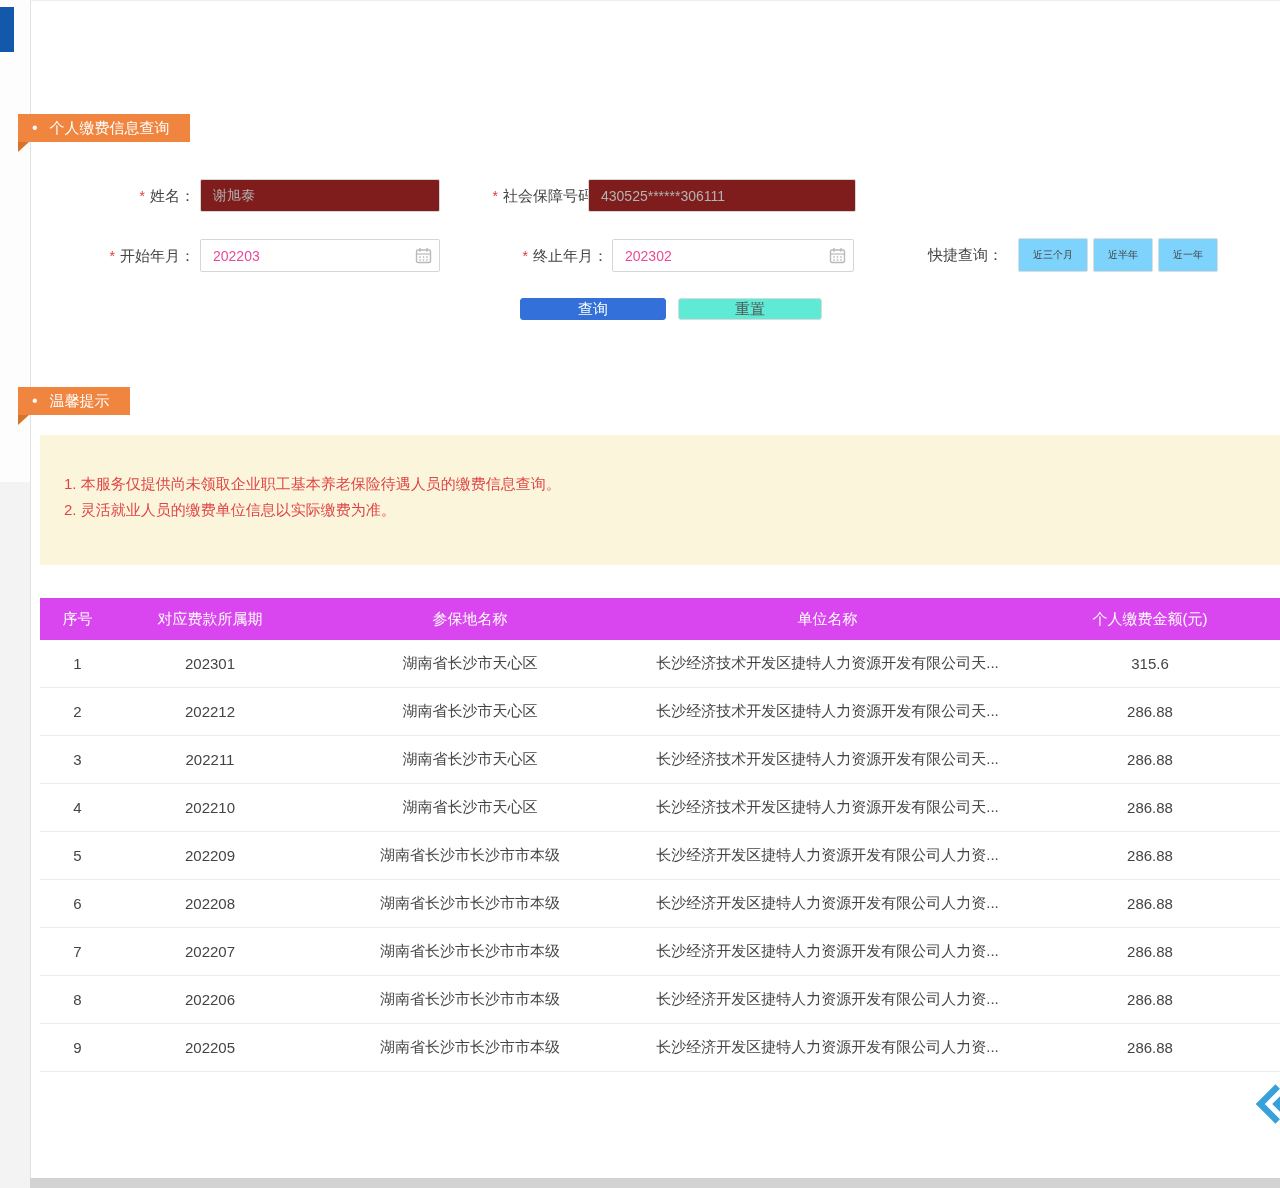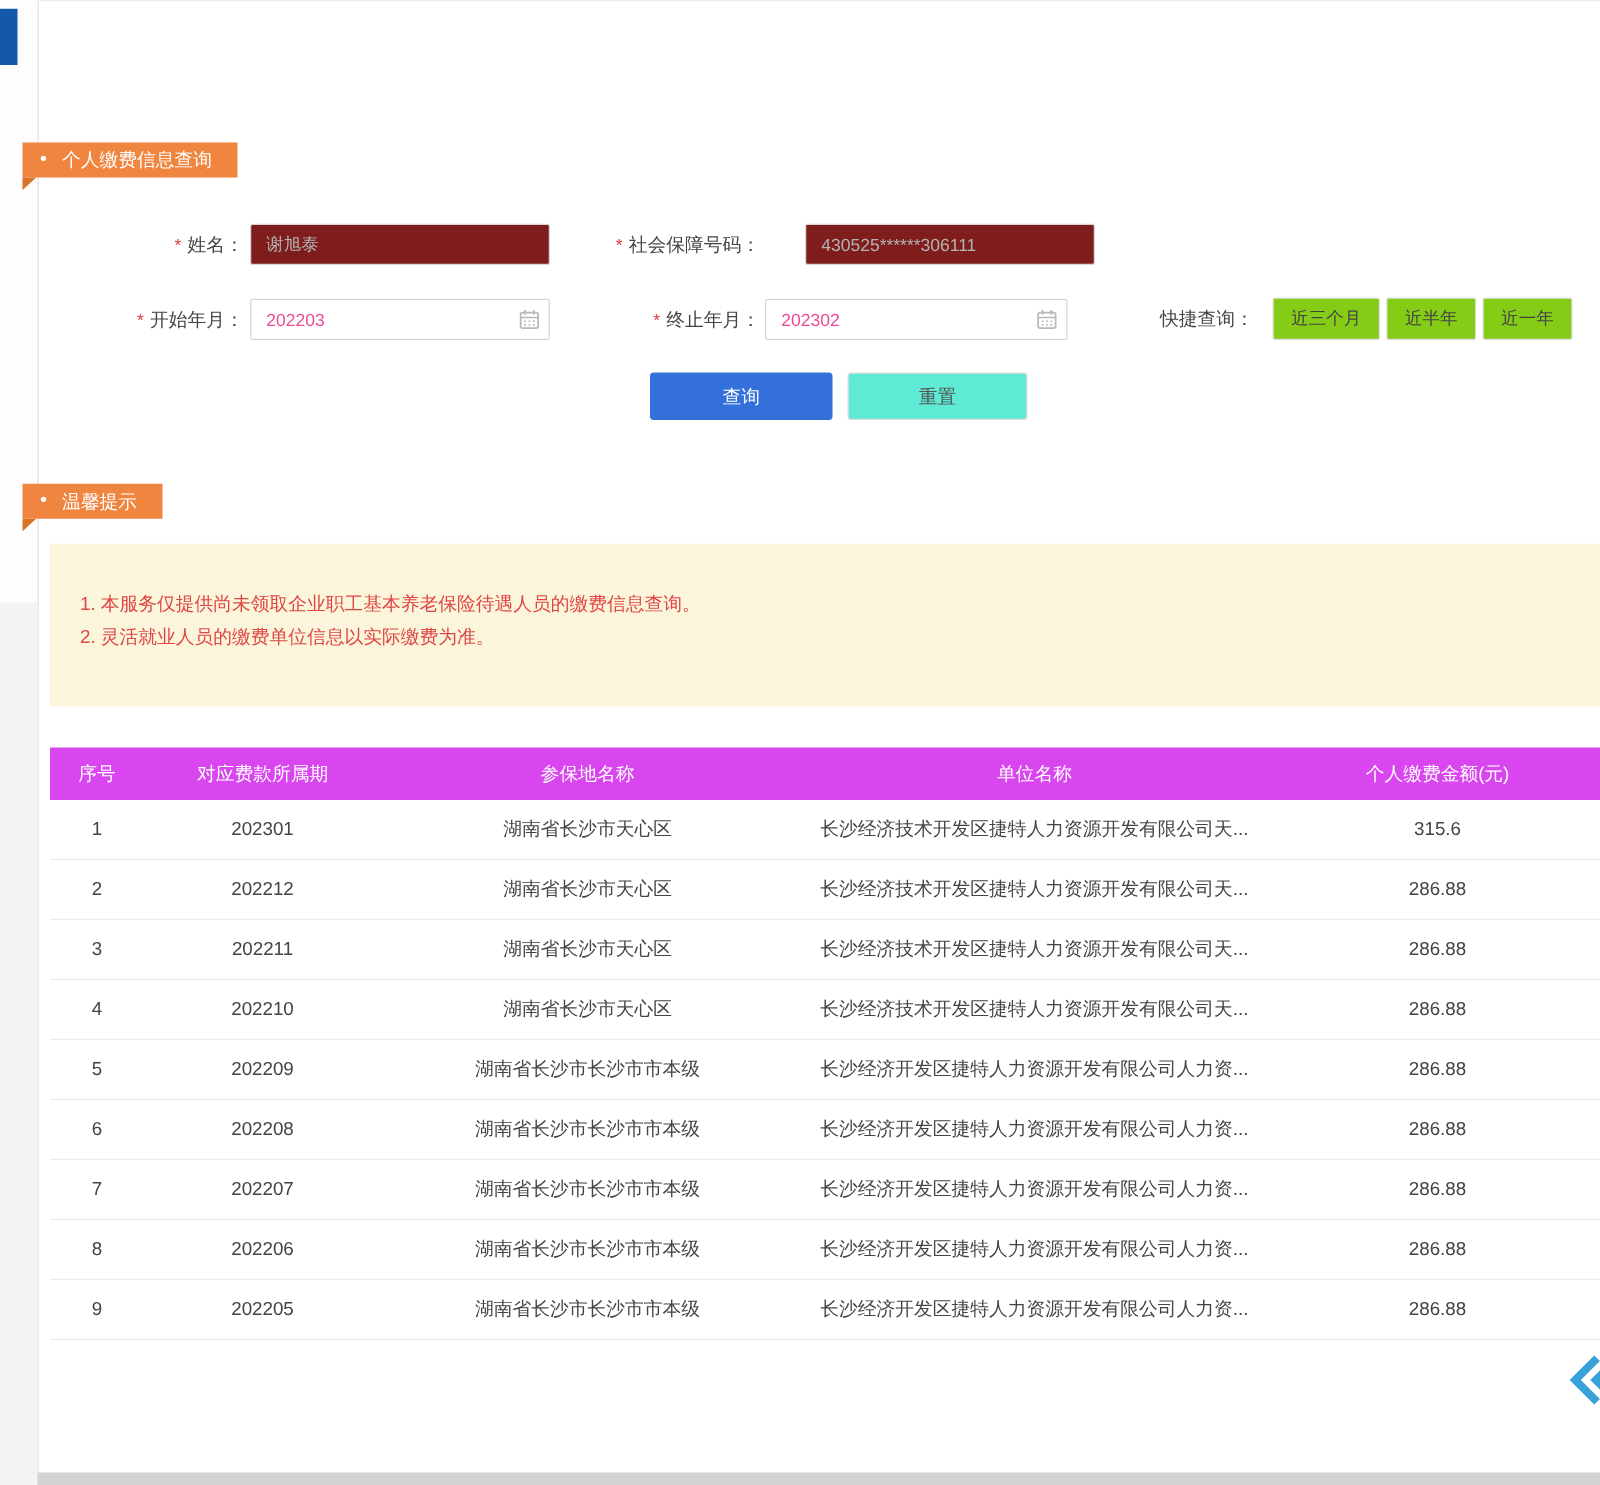--- a/index.html
+++ b/index.html
@@ -29,25 +29,25 @@
 
   .inp-wrap { position:absolute; height:33px; }
   .inp { width:100%; height:33px; border:1px solid #d6d6d6; border-radius:2px;
          font-size:14px; padding:0 30px 0 12px; color:#ec4899; background:#fff; outline:none;
          font-family:"Liberation Sans","DejaVu Sans",sans-serif; }
   .inp[disabled] { background:#7f1d1d; color:#b3b3b3; padding-right:12px; }
   .cal-icon { position:absolute; right:8px; top:8px; width:17px; height:17px; pointer-events:none; }
 
   .quick-label { position:absolute; left:928px; top:246px; font-size:15px; color:#444; }
   .quick-wrap  { position:absolute; left:1018px; top:238px; display:flex; gap:5px; }
-  .quick-btn   { height:34px; background:#84cc16; border:1px solid #dcdcdc; border-radius:2px;
-                 font-size:14px; color:#444; padding:0 14px; cursor:pointer;
+  .quick-btn   { height:34px; background:#7dd3fc; border:1px solid #dcdcdc; border-radius:2px;
+                 font-size:10px; color:#444; padding:0 14px; cursor:pointer;
                  font-family:"Liberation Sans","DejaVu Sans",sans-serif; }
 
-  .btn { position:absolute; top:298px; height:38px; border-radius:3px; font-size:15px;
+  .btn { position:absolute; top:298px; height:22px; border-radius:3px; font-size:15px;
          cursor:pointer; font-family:"Liberation Sans","DejaVu Sans",sans-serif; }
   #query-btn { left:520px; width:146px; background:#3370d9; color:#fff; border:1px solid #3370d9; }
   #reset-btn { left:678px; width:144px; background:#5eead4; color:#555; border:1px solid #dadada; }
 
   .warning { position:absolute; left:40px; top:435px; width:1240px; height:130px;
              background:#fbf5dc; padding:36px 0 0 24px; }
   .warning div { font-size:15px; color:#e04545; line-height:26px; }
 
   .table { position:absolute; left:40px; top:598px; width:1240px; }
   .thead { display:flex; height:42px; background:#d946ef; color:#fff; align-items:center; font-size:15px; }
@@ -79,21 +79,21 @@
   <div class="form-label" style="left:80px; top:187px; width:115px;">
     <span class="star">*</span><span>姓名：</span>
   </div>
   <div class="inp-wrap" style="left:200px; top:179px; width:240px;">
     <input class="inp" disabled="" value="谢旭泰" style="">
   </div>
 
   <div class="form-label" style="left:450px; top:187px; width:158px;">
     <span class="star">*</span><span>社会保障号码：</span>
   </div>
-  <div class="inp-wrap" style="left:644px; top:179px; width:232px;">
+  <div class="inp-wrap" style="left:588px; top:179px; width:268px;">
     <input class="inp" disabled="" value="430525******306111" style="">
   </div>
 
   <div class="form-label" style="left:70px; top:247px; width:125px;">
     <span class="star">*</span><span>开始年月：</span>
   </div>
   <div class="inp-wrap" style="left:200px; top:239px; width:240px;">
     <input class="inp" value="202203" style="">
     <svg class="cal-icon" viewBox="0 0 17 17">
       <rect x="1.5" y="3" width="14" height="12.5" rx="1.5" fill="#fff" stroke="#b9b9b9" stroke-width="1.4"></rect>

